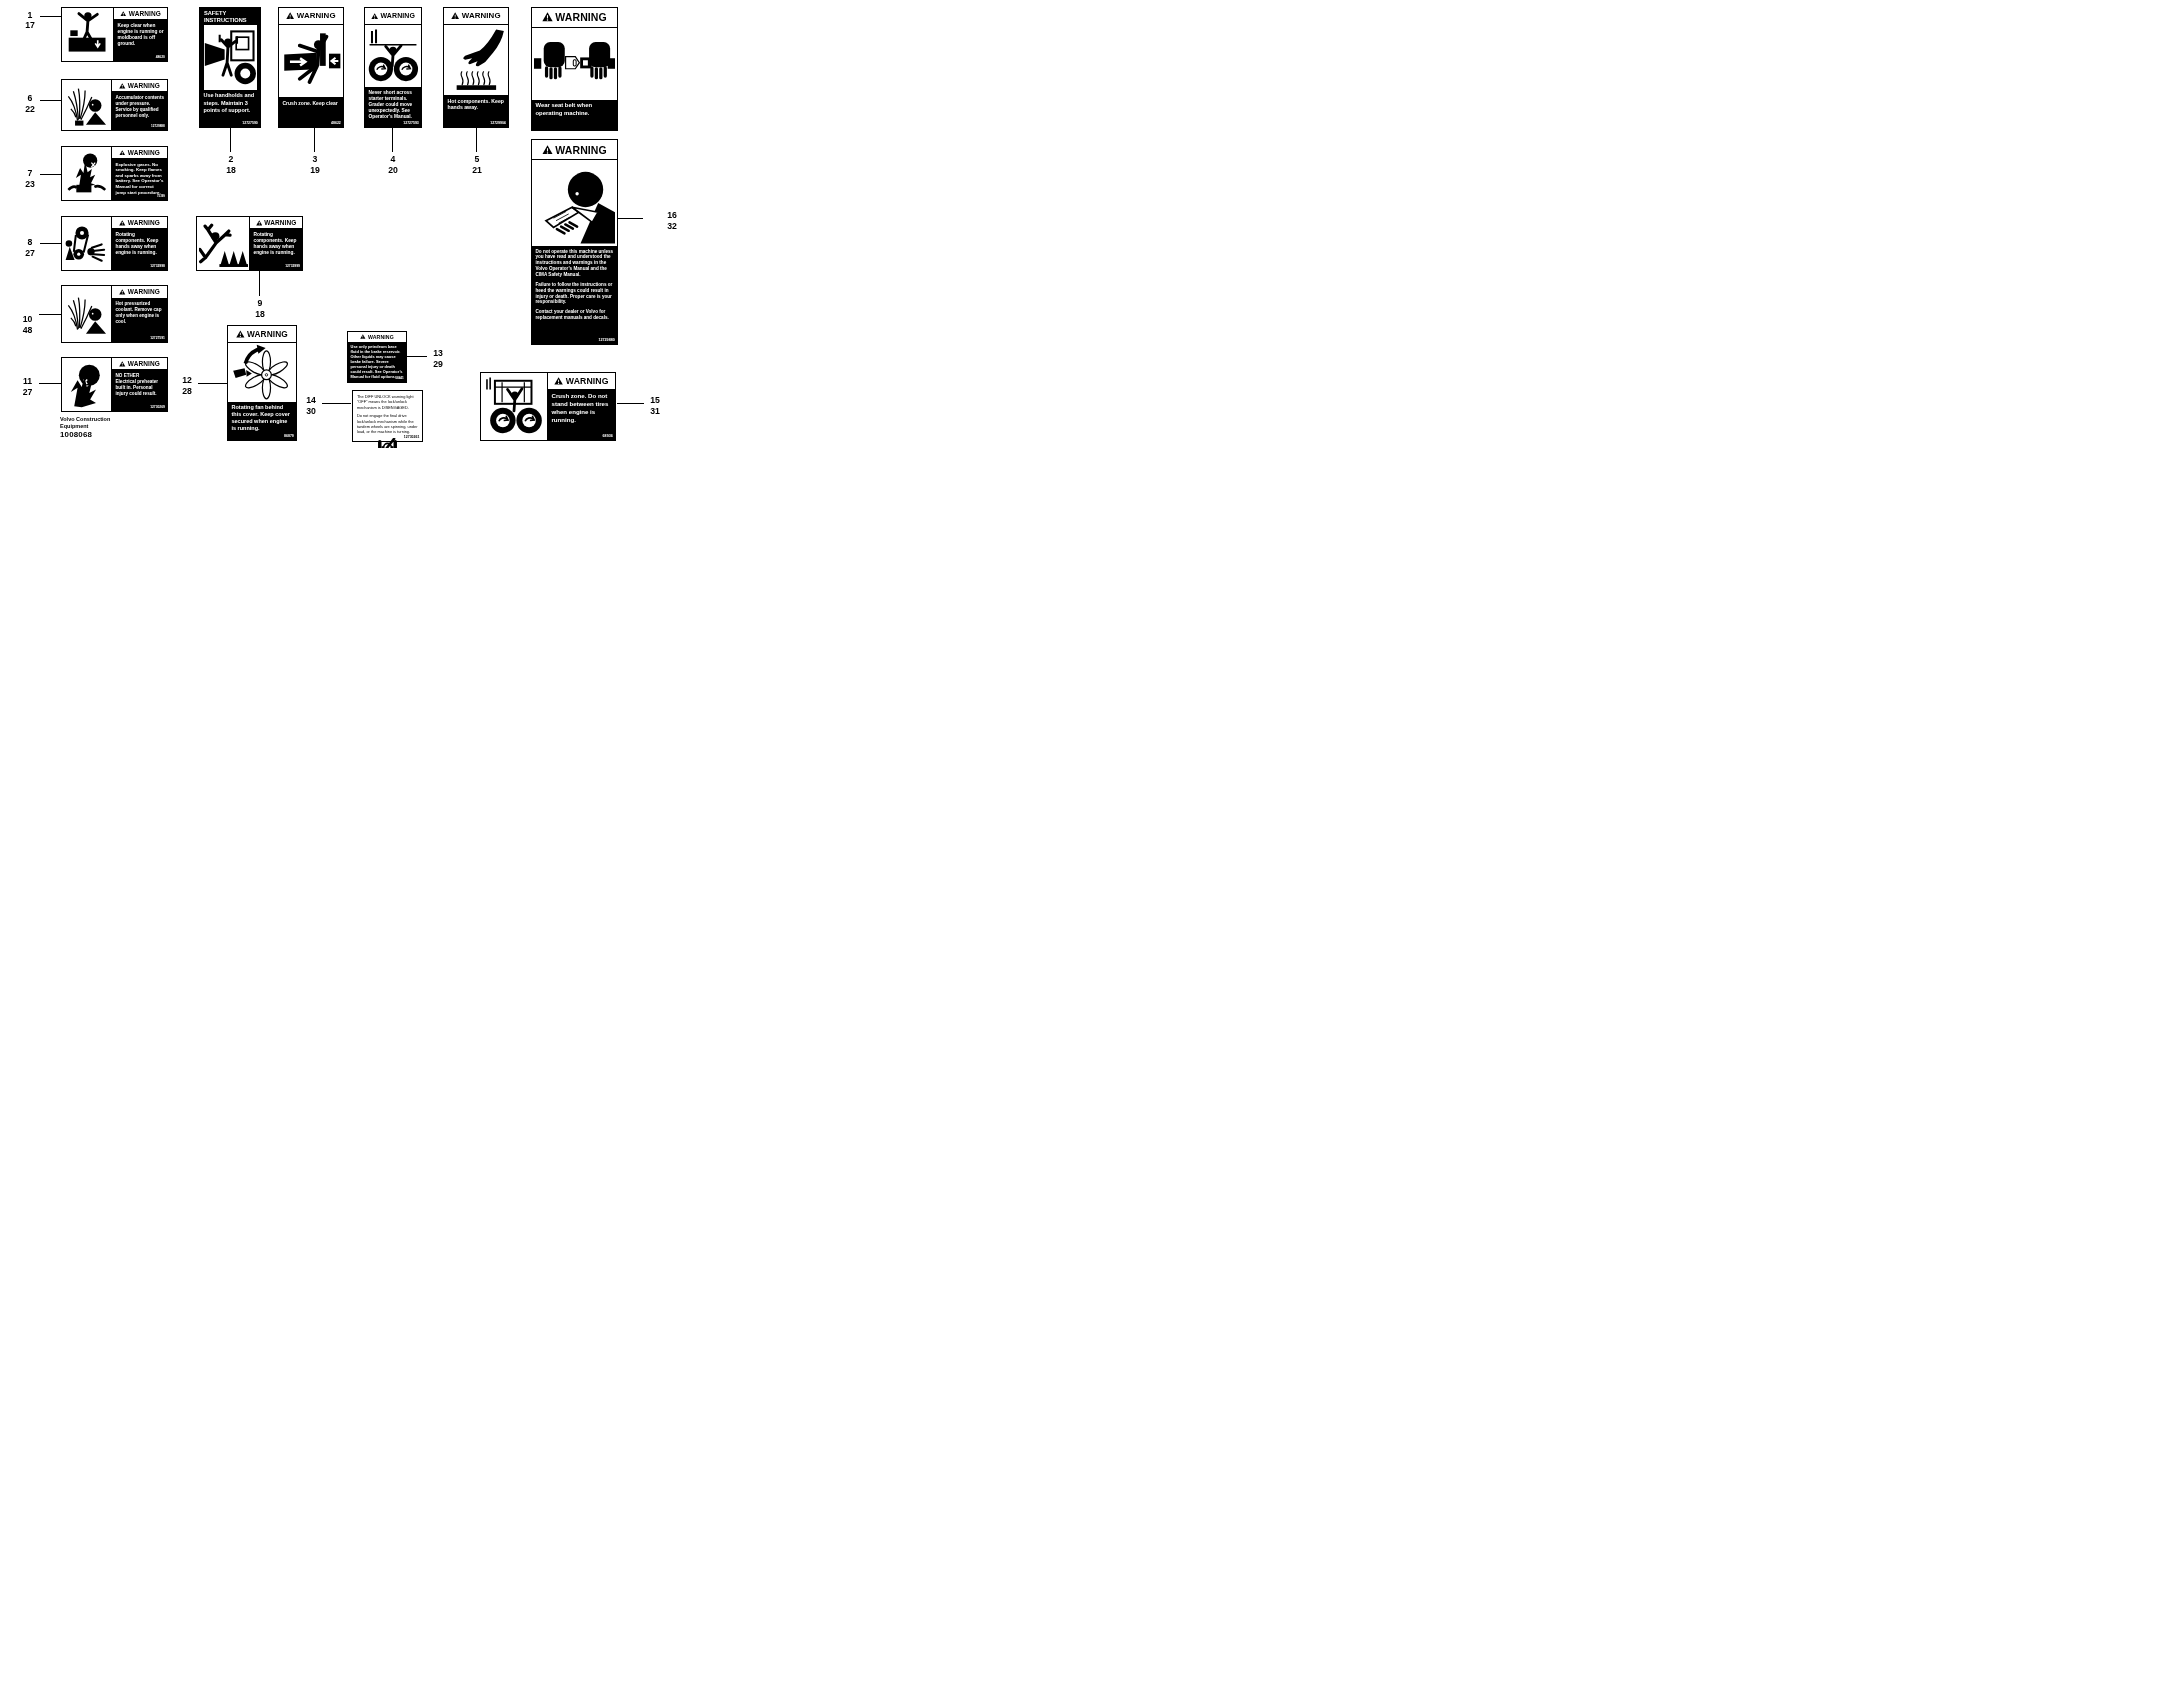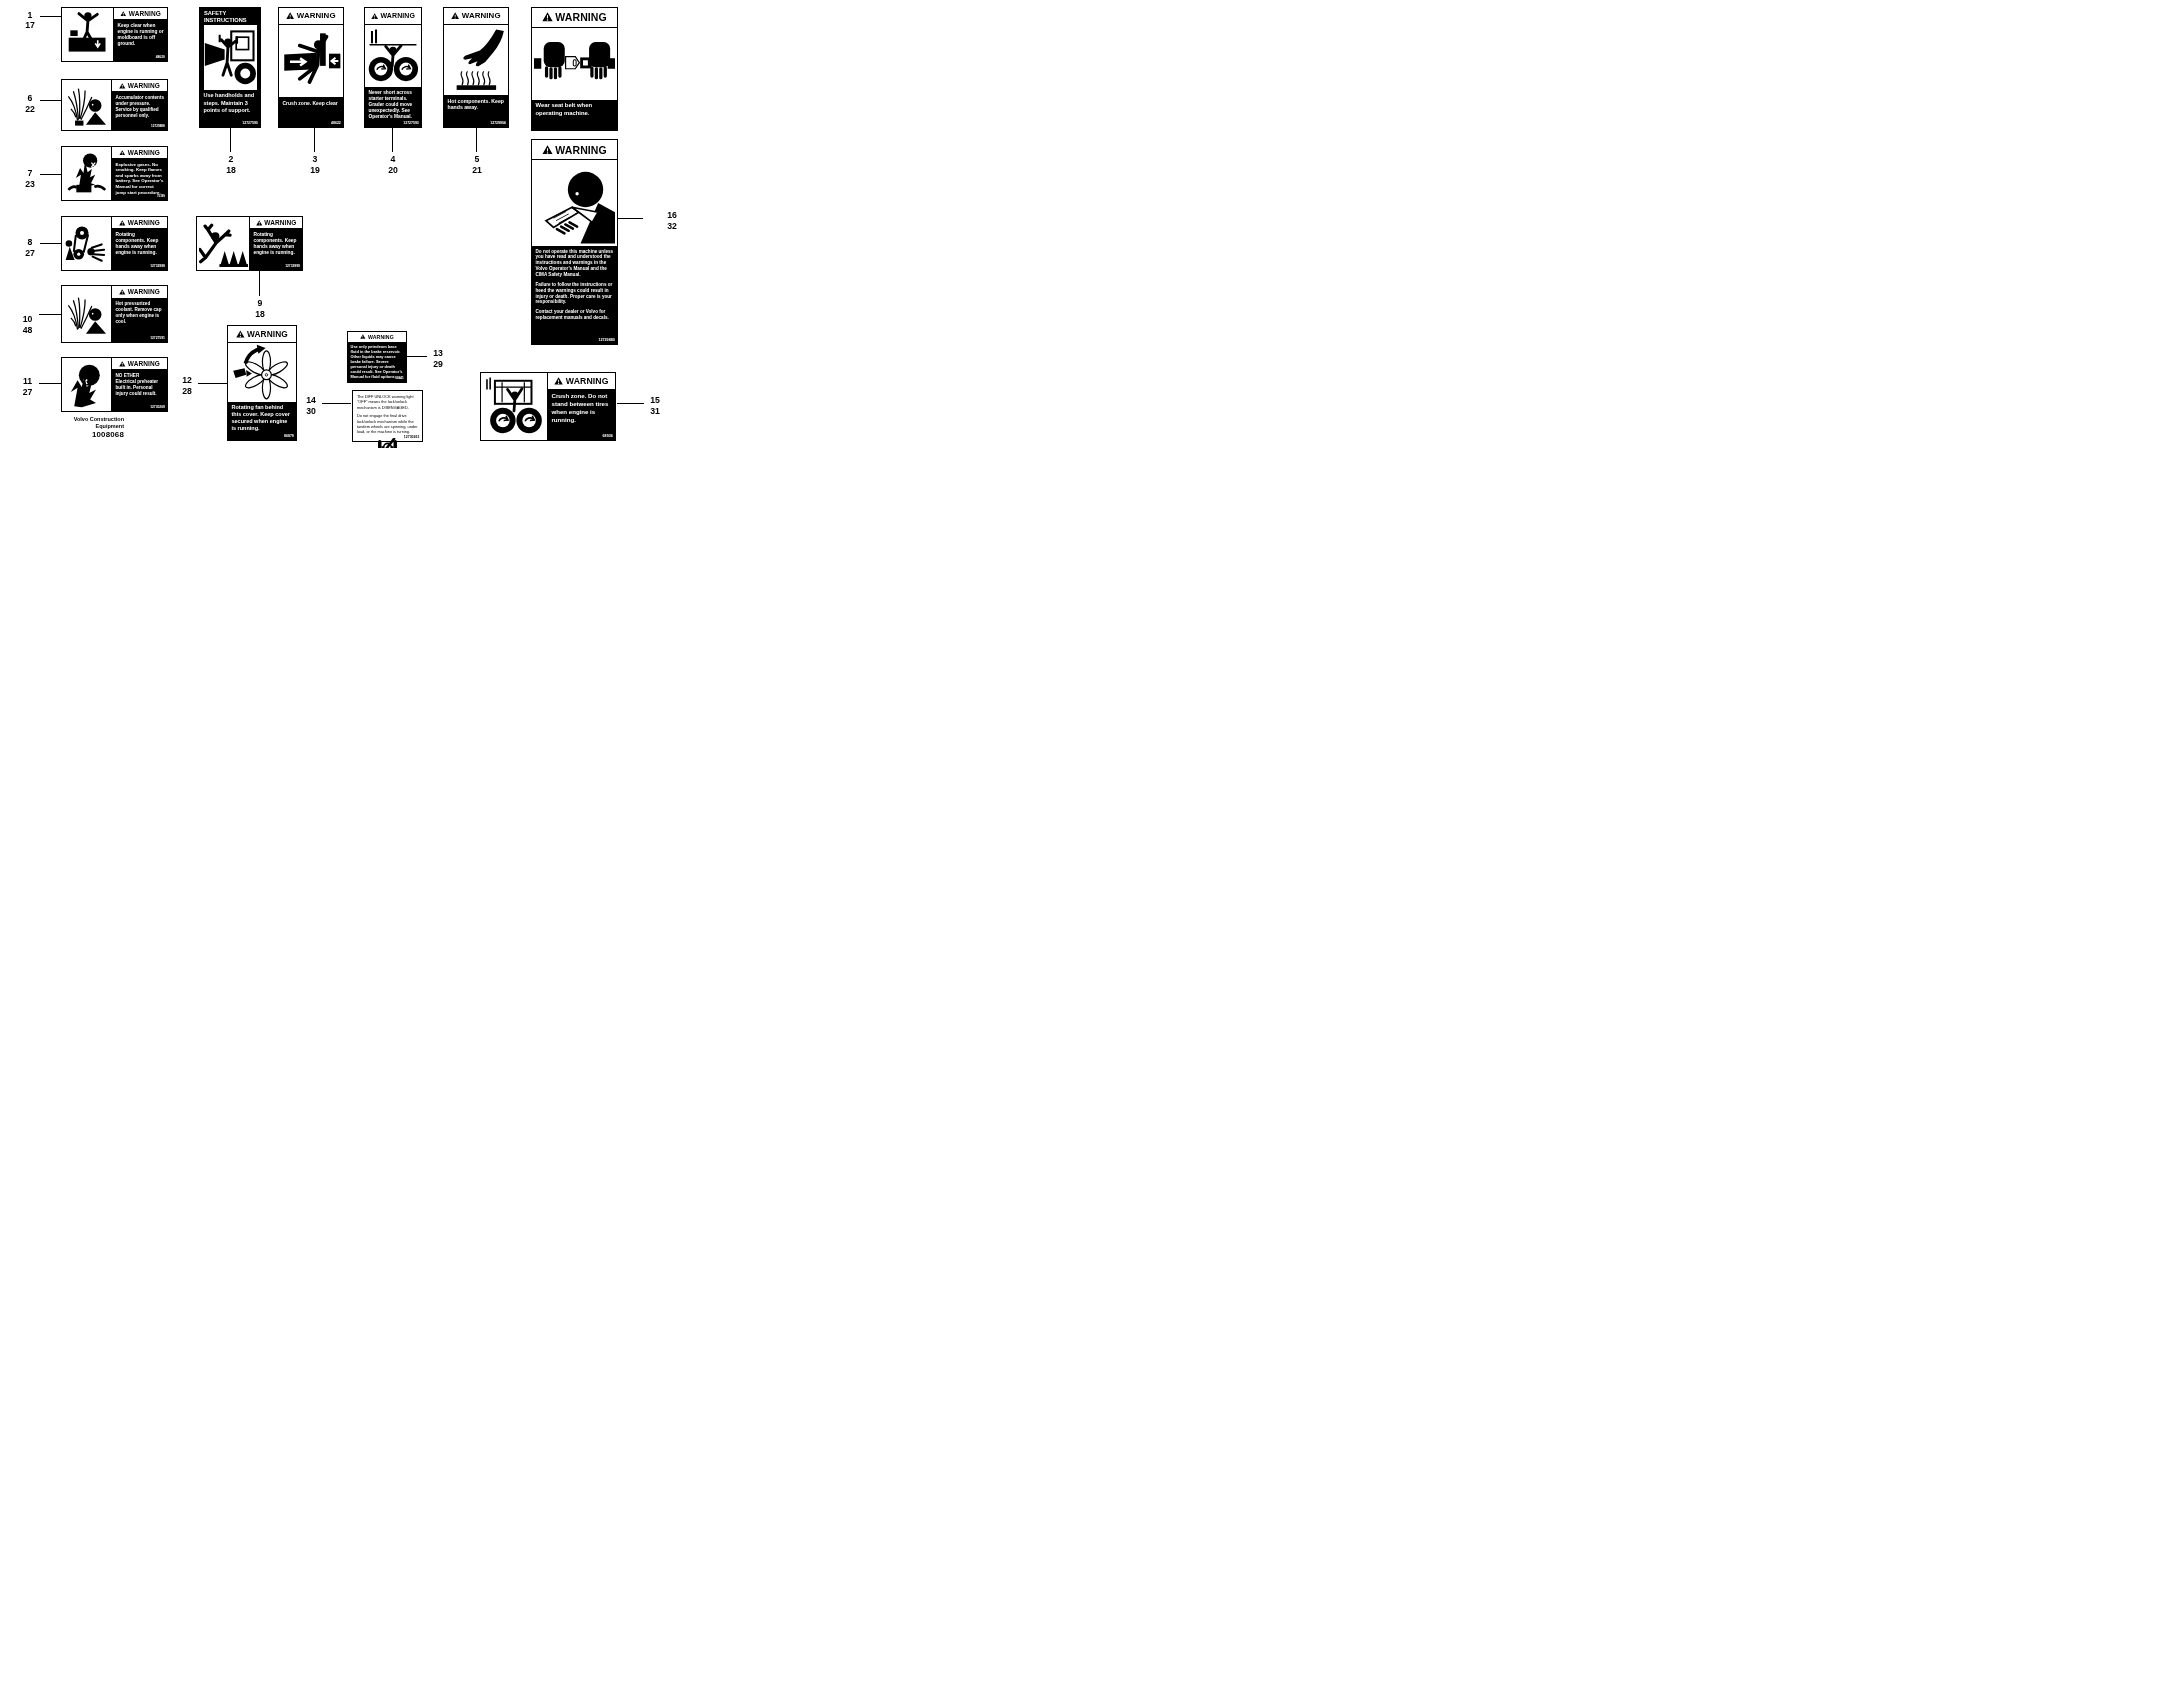--- a/index.html
+++ b/index.html
@@ -20,21 +20,21 @@
   .pn{position:absolute;right:2.2px;bottom:1.3px;font-weight:bold;color:#fff;}
   .decal2{background:#000;border-color:#000;color:#fff;}
   .decal2 .hdr{padding:2.6px 3.9px 1.7px;font-weight:bold;line-height:1.15;flex:0 0 auto;}
   .decal2 .picto{background:#fff;margin:0 3.5px;flex:0 0 auto;display:flex;align-items:center;justify-content:center;overflow:hidden;}
   .d14{border-width:0.9px;padding:3.1px 3.9px;font-size:3.9px;line-height:1.35;font-weight:normal;}
   .d14 p{margin:0 0 3.5px;}
   .d14 .axle{text-align:center;margin-top:0;}
   .pn14{position:absolute;right:2.6px;bottom:1.7px;font-size:3.5px;font-weight:bold;color:#000;}
   .callout{position:absolute;width:20px;text-align:center;font-weight:bold;font-size:8.7px;line-height:1.25;}
   .lead{position:absolute;background:#000;}
-  .volvo{position:absolute;text-align:right;font-weight:bold;}
+  .volvo{position:absolute;text-align:left;font-weight:bold;}
   .volvo .vl{font-size:5.5px;line-height:1.2;}
   .volvo .vnum{font-size:7.9px;margin-top:1.3px;letter-spacing:0.2px;}
   .fig{stroke:#000;fill:none;stroke-linecap:round;}
 </style>
 </head>
 <body>
 
 <div class="stage">
 
   <div class="callout" style="left:20px;top:9.6px">

